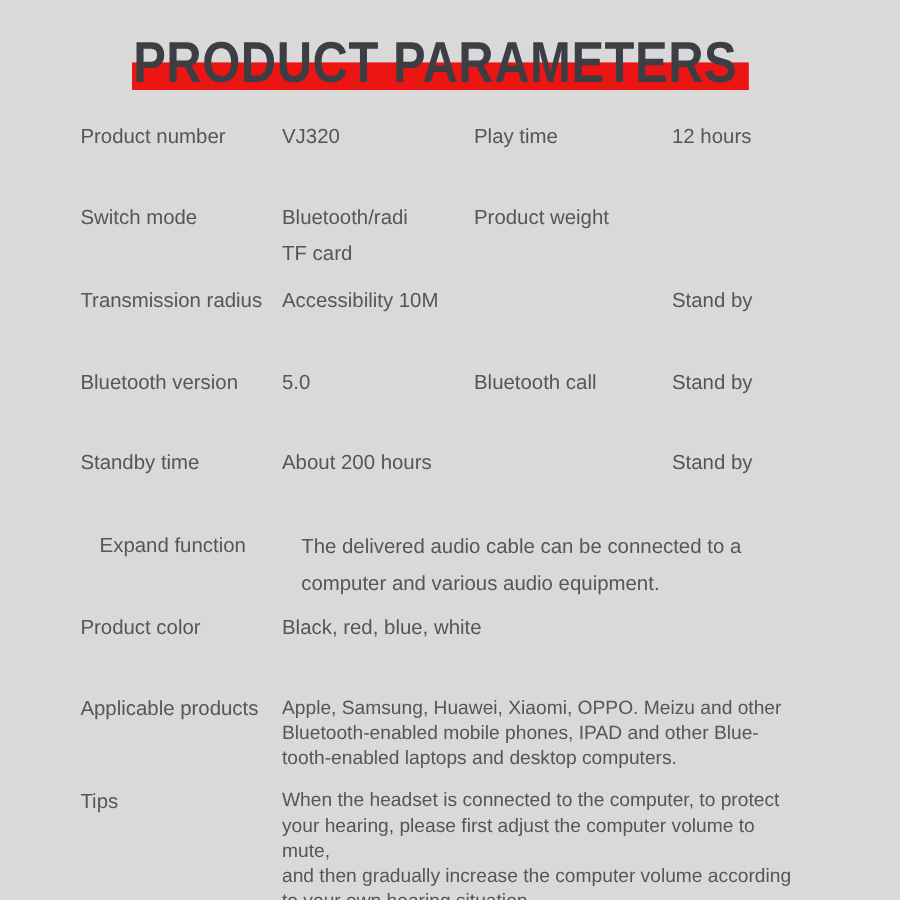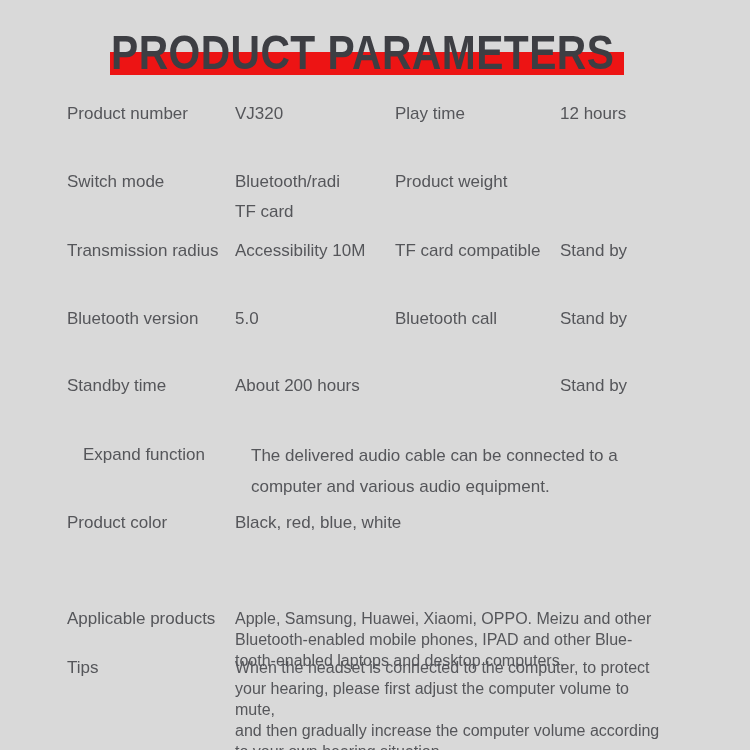--- a/index.html
+++ b/index.html
@@ -46,21 +46,21 @@
   .c2{left:235px;width:165px;}
   .c3{left:395px;width:170px;}
   .c4{left:560px;width:140px;}
   .wide{left:235px;width:435px;}
   .lh31{line-height:31px;}
   .small{
     font-size:16px;line-height:21px;top:4px;
   }
 
   .r1{top:99px;}  .r2{top:167px;} .r3{top:236px;} .r4{top:304px;} .r5{top:371px;}
-  .r6{top:440px;margin-left:16px;} .r7{top:508px;} .r8{top:604px;padding-left:27px;} .r9{top:653px;}
+  .r6{top:440px;margin-left:16px;} .r7{top:508px;} .r8{top:576px;padding-left:27px;} .r9{top:653px;}
 </style>
 </head>
 <body>
 
 <div class="stage">
 
   <div class="title-bar"></div>
   <h1 class="page-title">PRODUCT PARAMETERS</h1>
 
   <div class="row r1">
@@ -73,21 +73,20 @@
   <div class="row r2">
     <span class="cell c1">Switch mode</span>
     <span class="cell c2">Bluetooth/radi
 TF card</span>
     <span class="cell c3">Product weight</span>
   </div>
 
   <div class="row r3">
     <span class="cell c1">Transmission radius</span>
     <span class="cell c2">Accessibility 10M</span>
-    <span class="cell c3">TF card compatible</span>
     <span class="cell c4">Stand by</span>
   </div>
 
   <div class="row r4">
     <span class="cell c1">Bluetooth version</span>
     <span class="cell c2">5.0</span>
     <span class="cell c3">Bluetooth call</span>
     <span class="cell c4">Stand by</span>
   </div>
 

